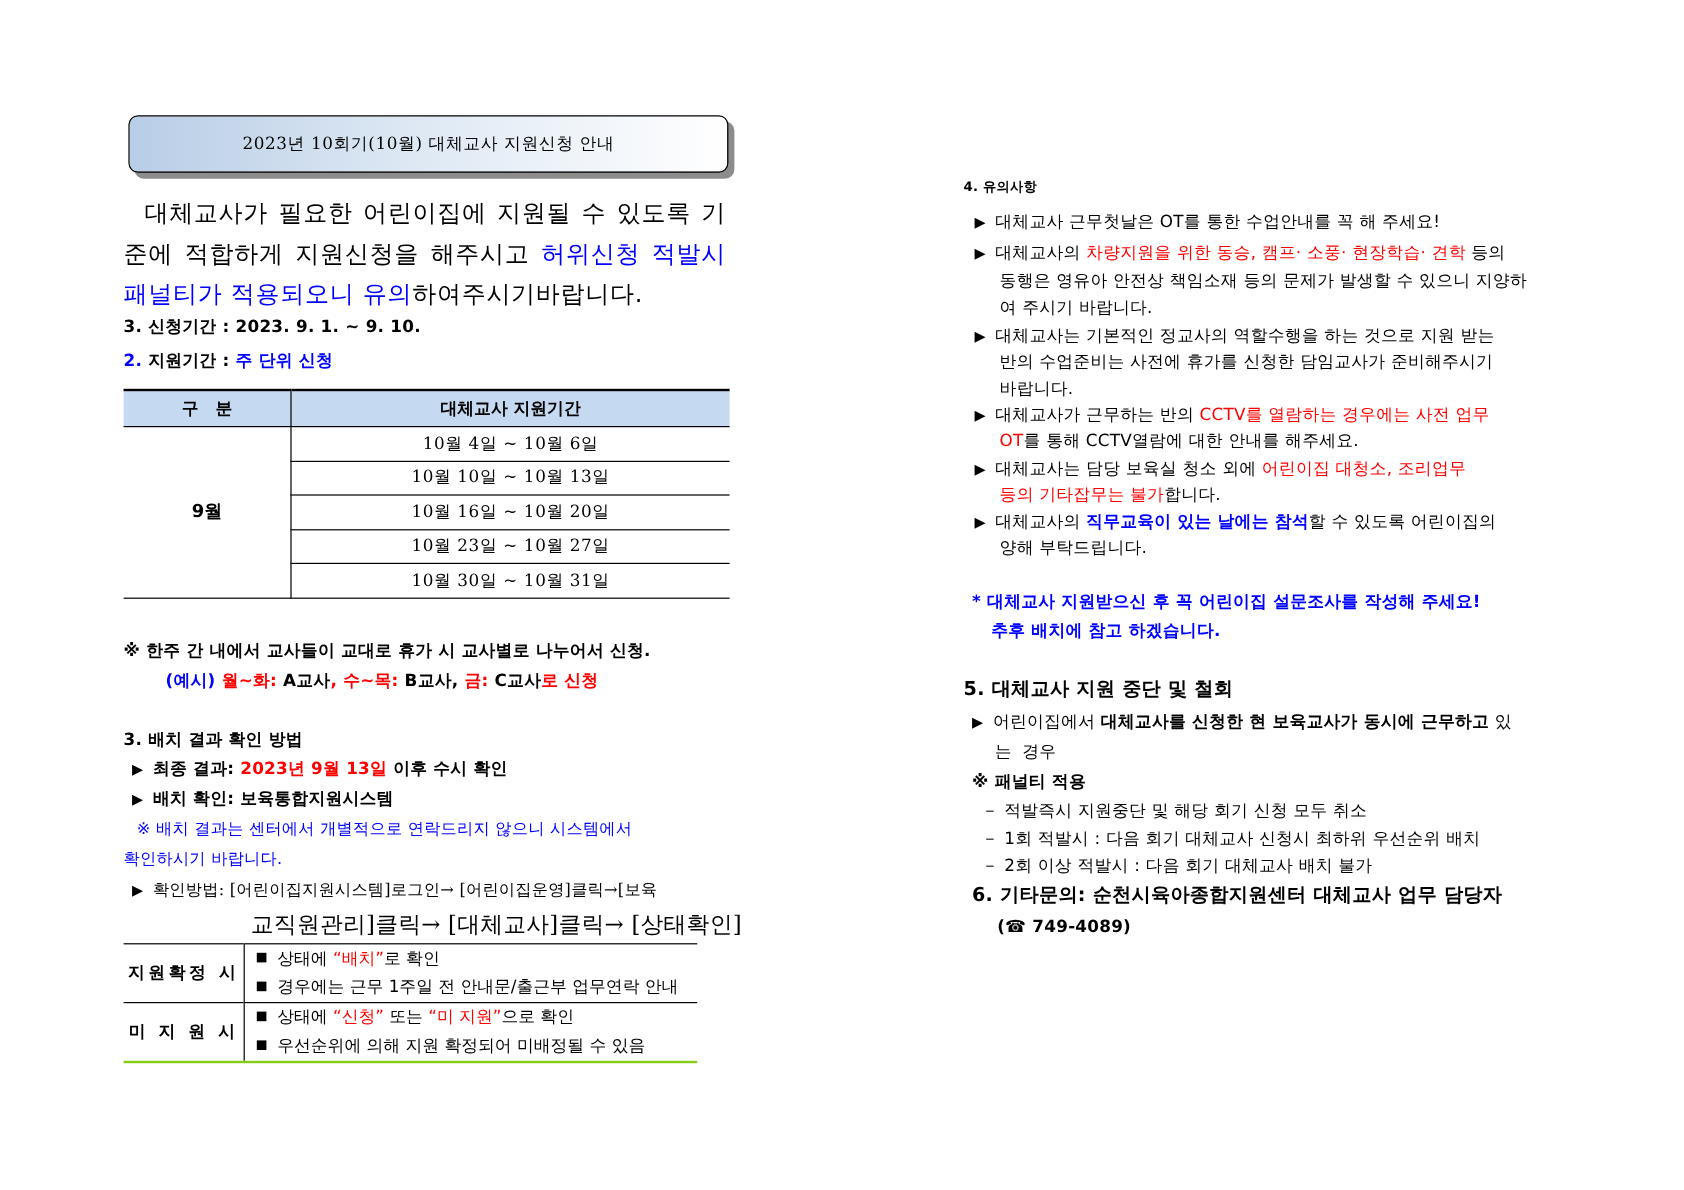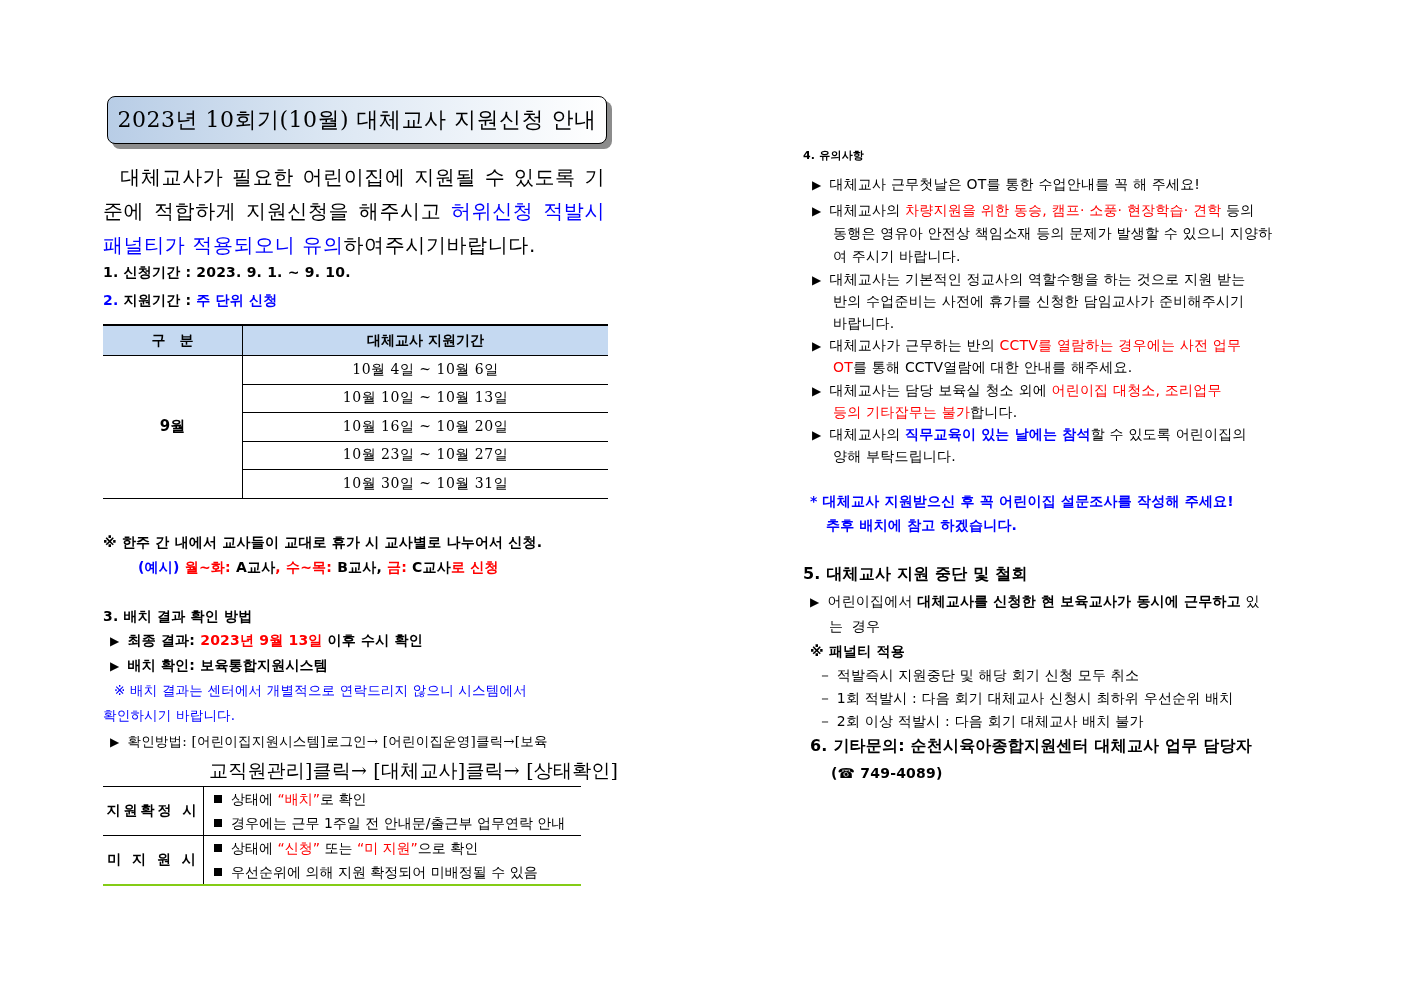--- a/index.html
+++ b/index.html
@@ -15,21 +15,21 @@
   
   .title-shadow {
     position:absolute; left:112px; top:101px; width:500px; height:48px;
     background:#8c8c8c; border-radius:8px;
   }
   .title-box {
     position:absolute; left:107px; top:96px; width:498px; height:46px;
     border:1px solid #000; border-radius:8px;
     background:linear-gradient(90deg,#b8cde6 0%,#dce7f3 45%,#ffffff 100%);
     display:flex; align-items:center; justify-content:center;
-    font-family:"DejaVu Serif", serif; font-size:22px; letter-spacing:0.5px;
+    font-family:"DejaVu Serif", serif; font-size:14px; letter-spacing:0.5px;
   }
 
   .intro {
     position:absolute; left:103px; top:160px; width:502px;
     font-size:20px; line-height:34px; text-align:justify; letter-spacing:0.6px;
   }
 
   
   table.sched {
     position:absolute; left:103px; top:324px; width:505px;
@@ -68,21 +68,21 @@
 <body>
 
 <div class="title-shadow"></div>
 <div class="title-box">2023년 10회기(10월) 대체교사 지원신청 안내</div>
 
 <div class="intro">
   &nbsp;&nbsp;<span>대체교사가 필요한 어린이집에 지원될 수 있도록 기준에 적합하게 지원신청을 해주시고 </span><span class="blue">허위신청 적발시 패널티가 적용되오니 유의</span><span>하여주시기바랍니다.</span>
 </div>
 
 <div class="line bold" style="left:103px;top:264px;">
-  <span>1. 신청기간 : </span><span>2023. 9. 1. ~ 9. 10.</span>
+  <span>3. 신청기간 : </span><span>2023. 9. 1. ~ 9. 10.</span>
 </div>
 
 <div class="line bold" style="left:103px;top:292px;">
   <span class="blue">2.</span><span> 지원기간 : </span><span class="blue">주 단위 신청</span>
 </div>
 
 <table class="sched">
   <tbody>
       <tr>
     <th class="col1">구　분</th>

